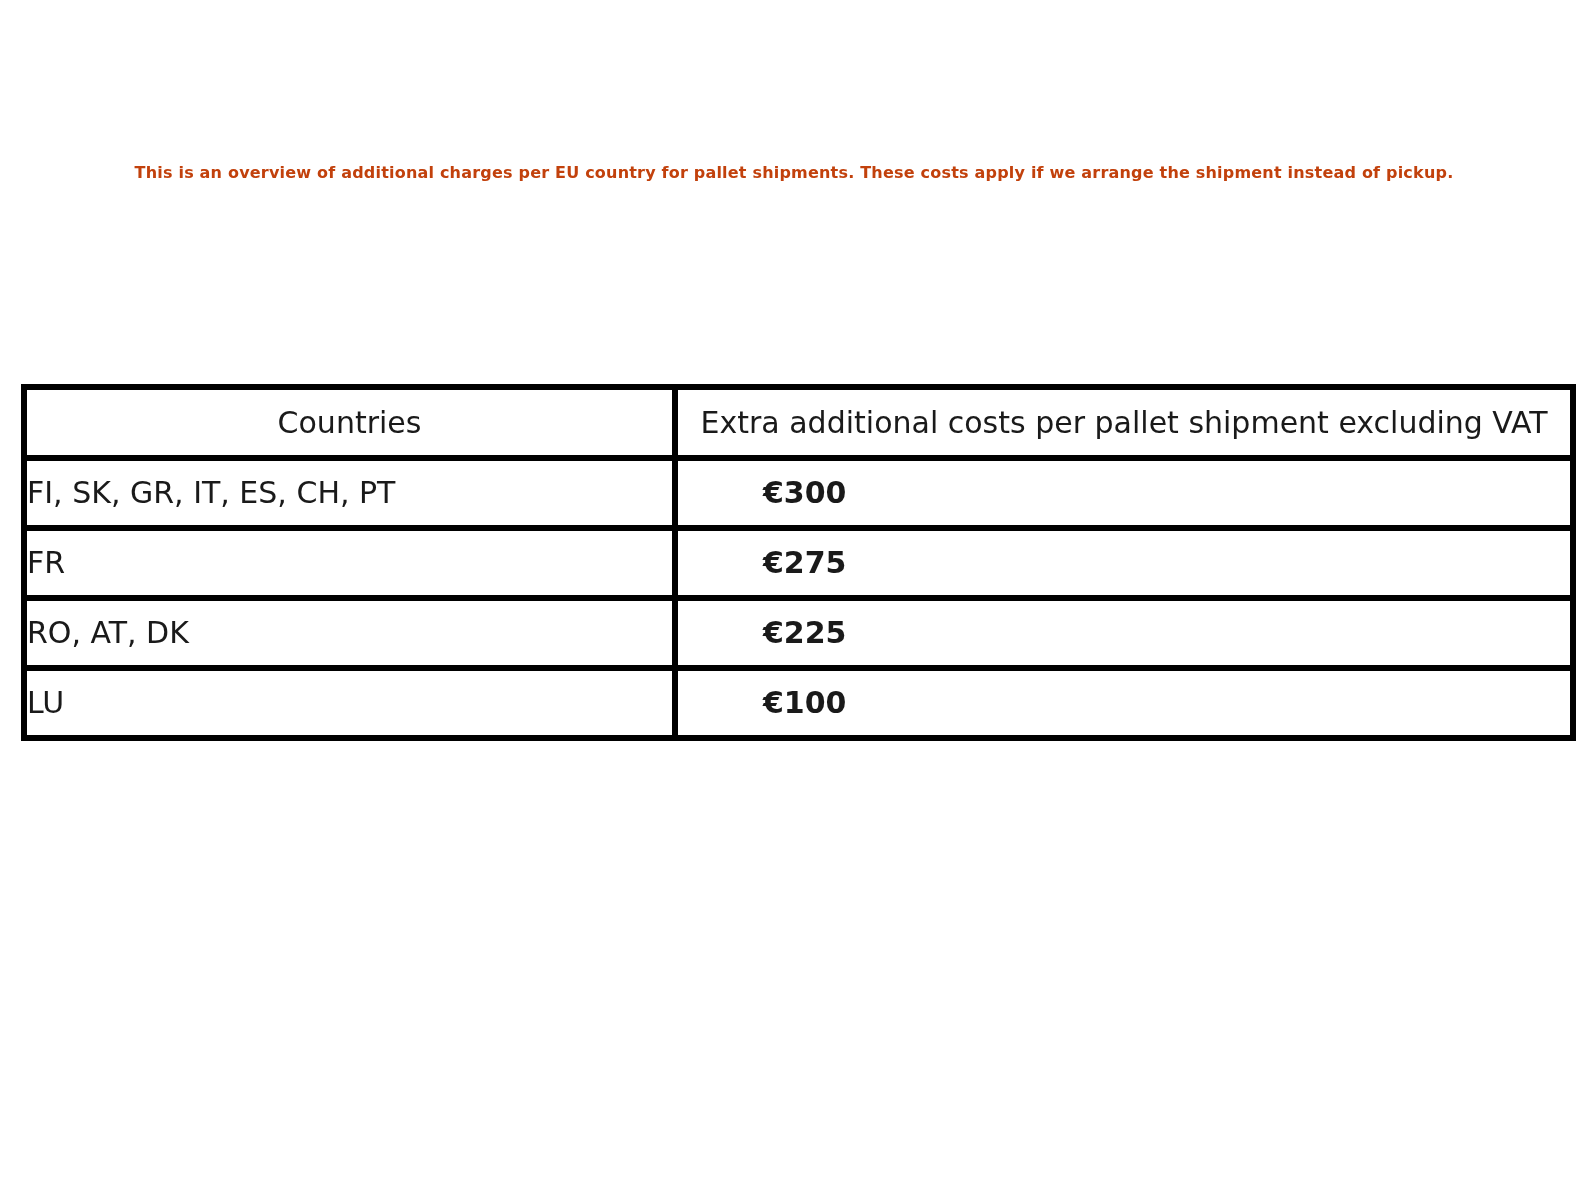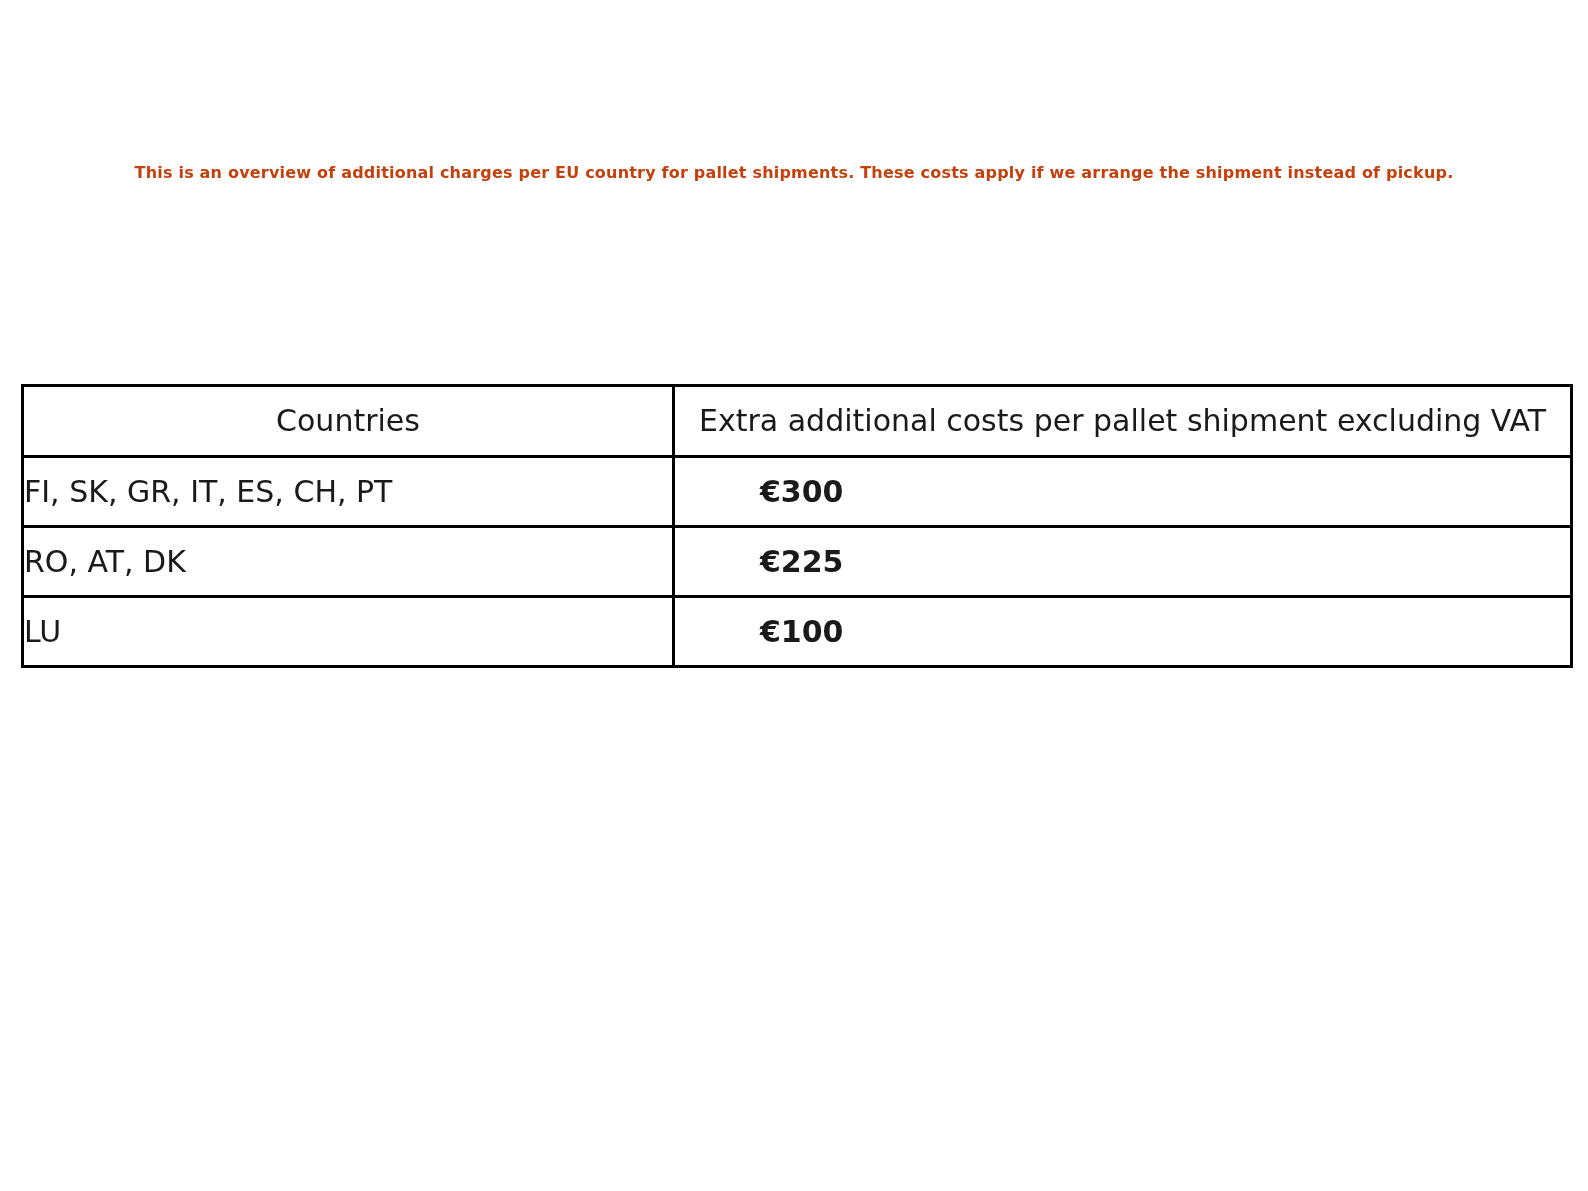--- a/index.html
+++ b/index.html
@@ -35,21 +35,21 @@
     color: #1a1a1a;
     font-size: 30px;
     line-height: 1.2;
   }
 
   .charges-table col.col-countries { width: 651px; }
   .charges-table col.col-costs     { width: 898px; }
 
   .charges-table th,
   .charges-table td {
-    border: 3px solid #000000;
+    border: 6px solid #000000;
     font-weight: normal;
     vertical-align: middle;
     white-space: nowrap;
     overflow: hidden;
   }
 
   .charges-table thead tr { height: 71px; }
   .charges-table tbody tr { height: 70px; }
 
   .charges-table th { text-align: center; padding: 0 4px; }
@@ -72,20 +72,24 @@
       <th>Countries</th>
       <th>Extra additional costs per pallet shipment excluding VAT</th>
     </tr>
   </thead>
   <tbody>
     <tr>
       <td class="countries-cell">FI, SK, GR, IT, ES, CH, PT</td>
       <td class="cost-cell">€300</td>
     </tr>
     <tr>
+      <td class="countries-cell">FR</td>
+      <td class="cost-cell">€275</td>
+    </tr>
+    <tr>
       <td class="countries-cell">RO, AT, DK</td>
       <td class="cost-cell">€225</td>
     </tr>
     <tr>
       <td class="countries-cell">LU</td>
       <td class="cost-cell">€100</td>
     </tr>
   </tbody>
 </table>
 

